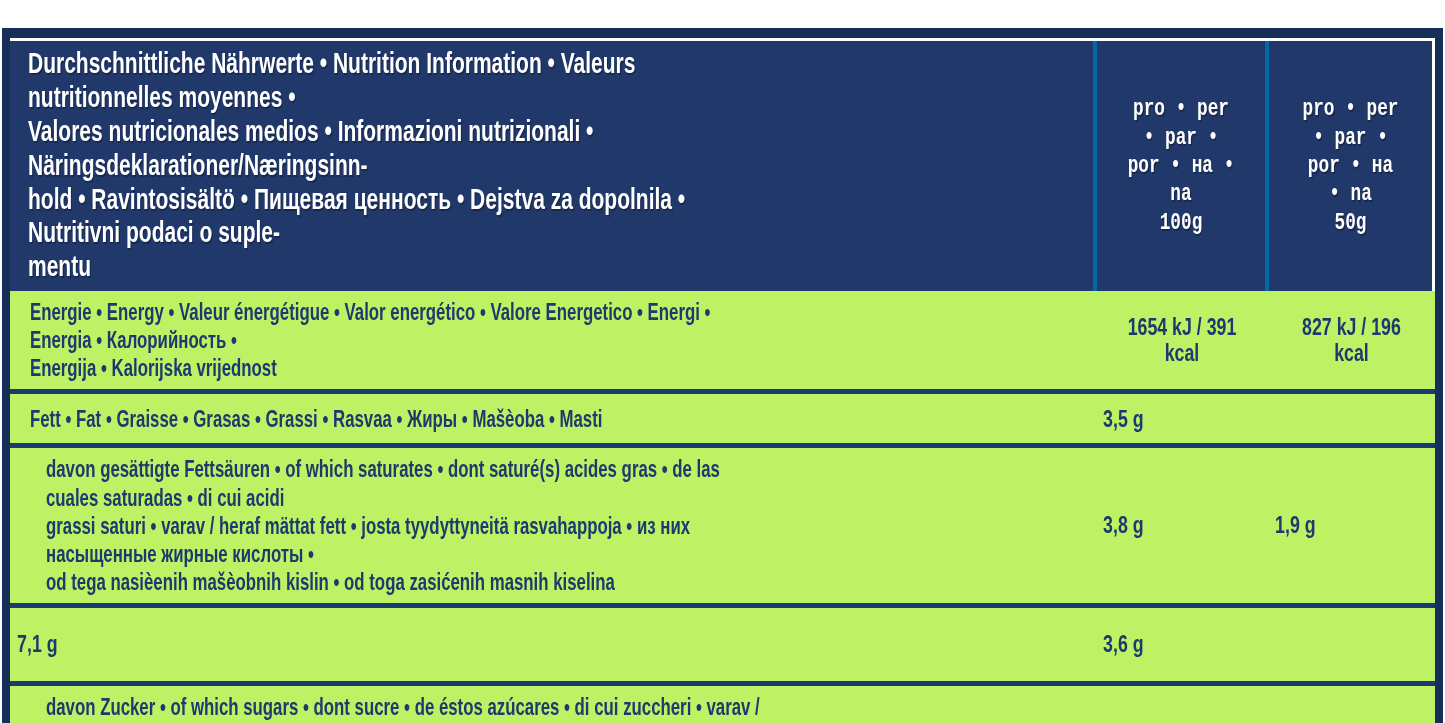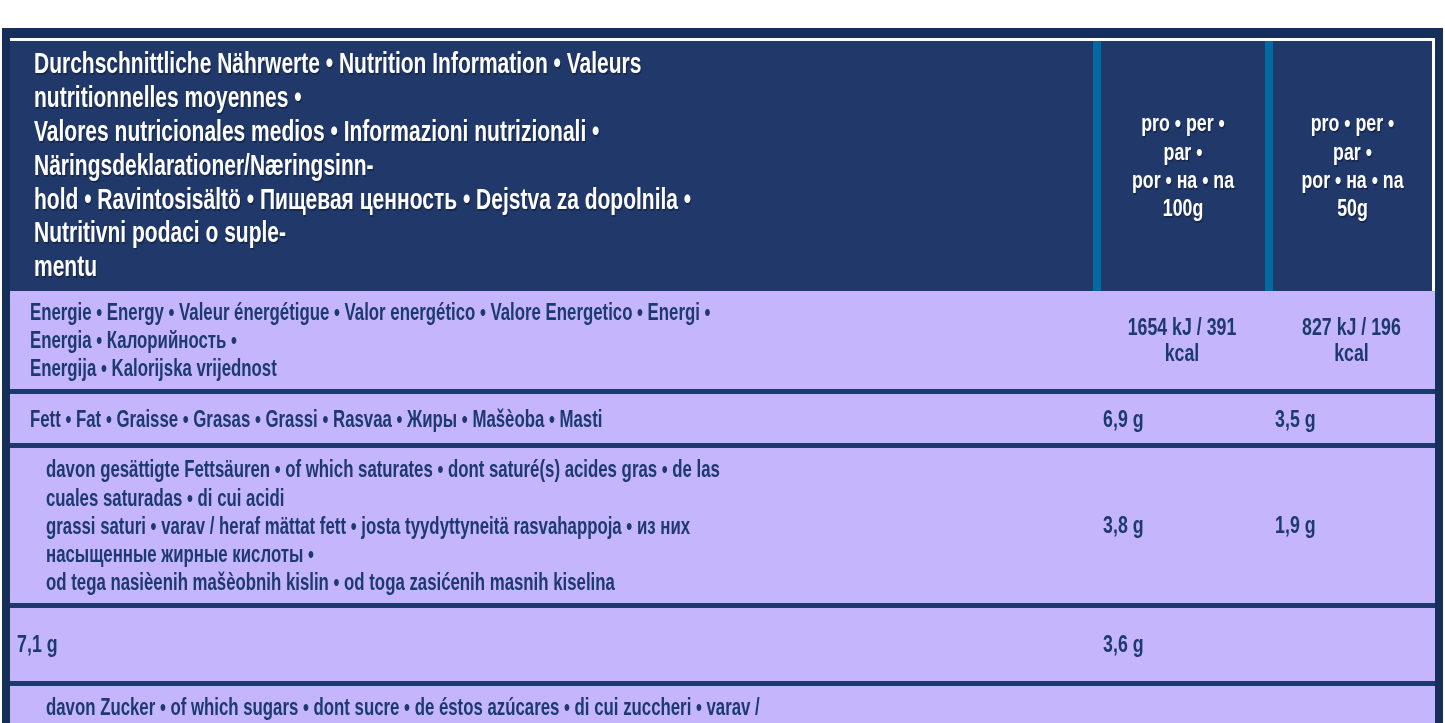--- a/index.html
+++ b/index.html
@@ -30,46 +30,46 @@
     border-right:3px solid #ffffff;
     display:grid;
     grid-template-columns:1fr 172px 167px;
     min-height:136px;
   }
   .thead .th-label{
     padding:5px 6px 8px 18px;
     display:flex;
     align-items:center;
     overflow:hidden;
-    margin-left:6px;
   }
   .thead .cond{
     font-size:30px;
     line-height:1.13;
     text-shadow:1.5px 1.5px 0 rgba(0,0,0,.28);
   }
   .th-col{
-    border-left:8px solid #0369a1;
+    border-left:4px solid #0369a1;
     display:flex;
     align-items:center;
     justify-content:center;
     text-align:center;
     padding:4px 10px;
+    font-family:Liberation Mono, monospace;
   }
   .th-col .cond-c{
     font-size:24px;
     line-height:1.18;
     text-shadow:1.5px 1.5px 0 rgba(0,0,0,.28);
   }
   
   .row{
     display:grid;
     grid-template-columns:1fr 172px 167px;
     color:var(--text);
-    background:#c4b5fd;
+    background:#bef264;
   }
   .row + .row{border-top:5px solid var(--line);}
   .cell-label{
     display:flex;
     align-items:center;
     padding:7px 8px 7px 20px;
     overflow:hidden;
   }
   .row.indent .cell-label{padding-left:36px;align-items:flex-end;}
   .cell-val{
@@ -137,23 +137,20 @@
     <div class="cell-val">
       <span class="cond-c">827 kJ / 196 kcal</span>
     </div>
   </div>
 
   <div class="row r-fat">
     <div class="cell-label">
       <div class="cond">Fett • Fat • Graisse • Grasas • Grassi • Rasvaa • Жиры • Mašèoba • Masti</div>
     </div>
     <div class="cell-val">
-      <span class="cond-c">6,9 g</span>
-    </div>
-    <div class="cell-val">
       <span class="cond-c">3,5 g</span>
     </div>
   </div>
 
   <div class="row r-saturates indent">
     <div class="cell-label">
       <div class="cond">davon gesättigte Fettsäuren • of which saturates • dont saturé(s) acides gras • de las cuales saturadas • di cui acidi
 grassi saturi • varav / heraf mättat fett • josta tyydyttyneitä rasvahappoja • из них насыщенные жирные кислоты •
 od tega nasièenih mašèobnih kislin • od toga zasićenih masnih kiselina</div>
     </div>

